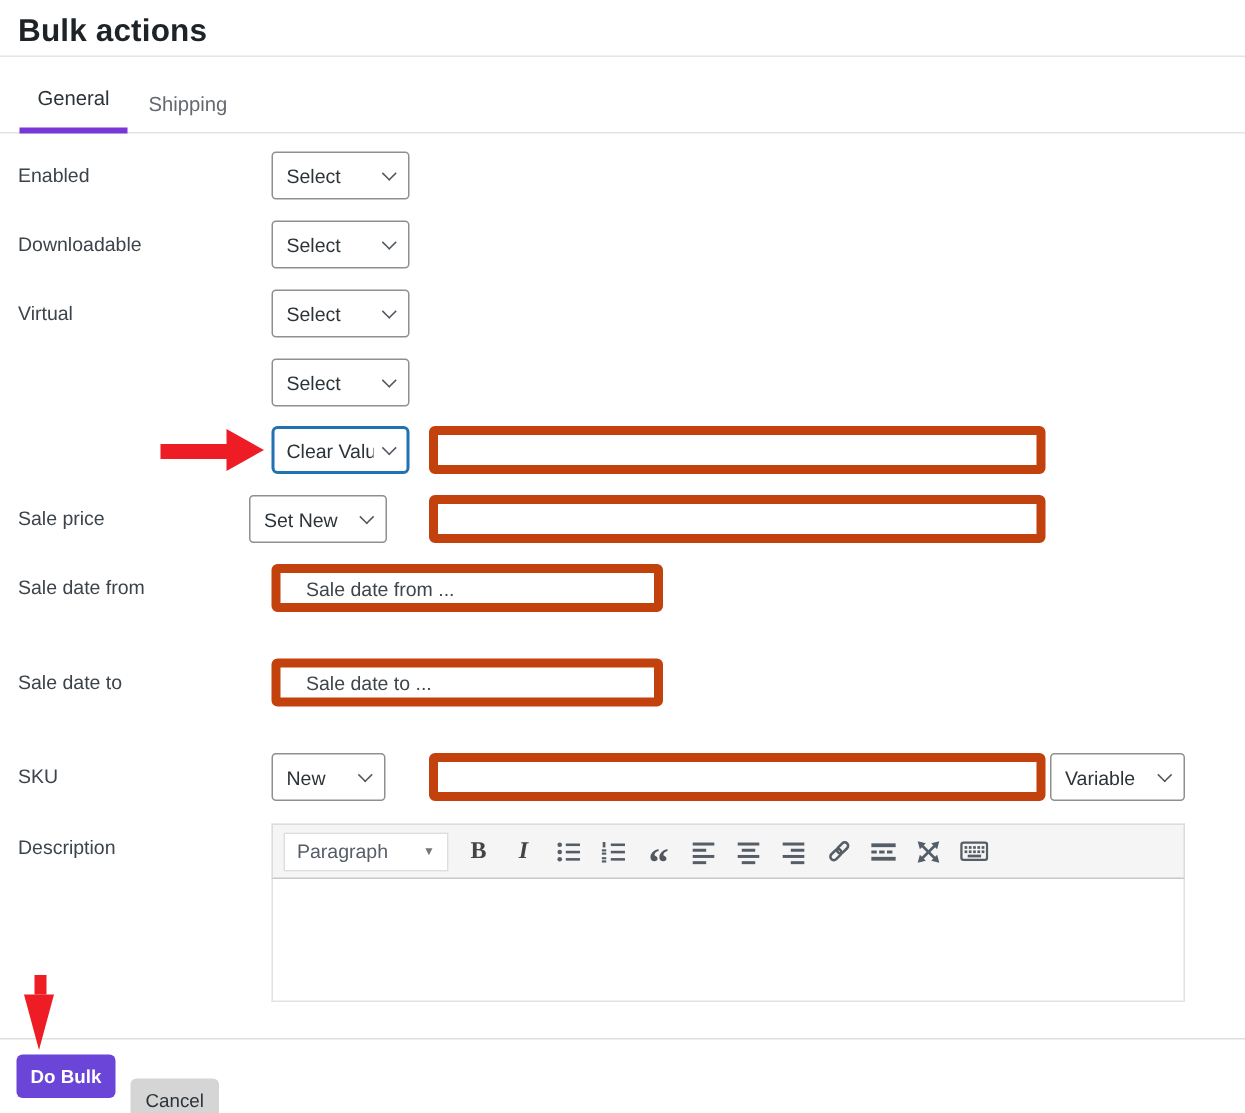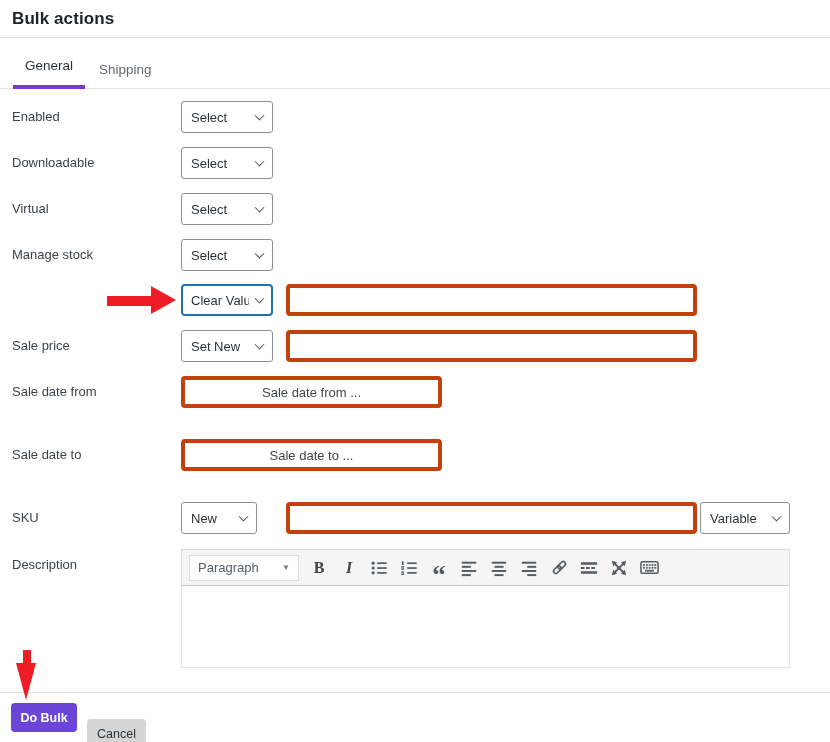--- a/index.html
+++ b/index.html
@@ -6,21 +6,21 @@
   html,body { background:#fff; }
   .page {
     position: relative;
     width: 830px; height: 742px;
     background: #fff;
     font-family: "Liberation Sans", sans-serif;
     overflow: hidden;
   }
   
   .header { position:absolute; top:0; left:0; right:0; height:38px; border-bottom:1px solid #e5e5e5; }
-  .page-title { position:absolute; left:12px; top:9px; font-size:17px; font-weight:700; color:#1d2327; letter-spacing:.1px; }
+  .page-title { position:absolute; left:12px; top:9px; font-size:21px; font-weight:700; color:#1d2327; letter-spacing:.1px; }
   
   .tabbar { position:absolute; top:38px; left:0; right:0; height:51px; border-bottom:1px solid #e4e4e7; }
   .tabs { position:absolute; left:13px; bottom:-1px; display:flex; align-items:flex-end; gap:2px; }
   .tab { padding:12px 12px; font-size:13.5px; color:#646970; cursor:pointer; }
   .tab.active { color:#2c3338; padding-bottom:12px; border-bottom:4px solid #7a36d6; }
   
   .row { position:absolute; left:0; right:0; height:32px; }
   .row-label { position:absolute; left:12px; top:0; font-size:13px; color:#3c434a; line-height:32px; white-space:nowrap; }
   
   .select-wrap { position:absolute; top:0; height:32px; }
@@ -30,22 +30,22 @@
     border:1px solid #8c8f94; border-radius:3px;
     background:#fff; padding:0 22px 0 9px;
     font-size:13px; color:#2c3338; font-family:inherit;
     text-overflow:clip; overflow:hidden;
   }
   .select-wrap.focused select { border:2px solid #2271b1; border-radius:4px; padding-left:8px; }
   .chev { position:absolute; right:10px; top:50%; width:7px; height:7px;
     border-right:1.6px solid #50575e; border-bottom:1.6px solid #50575e;
     transform:translateY(-70%) rotate(45deg); pointer-events:none; }
   
-  .text-input { position:absolute; top:0; height:32px; border:4px solid #c2410c; border-radius:4px;
-    padding:0 10px; font-size:13px; color:#2c3338; font-family:inherit; background:#fff;text-align:center; }
+  .text-input { position:absolute; top:0; height:32px; border:6px solid #c2410c; border-radius:4px;
+    padding:0 17px; font-size:13px; color:#2c3338; font-family:inherit; background:#fff; }
   .text-input::placeholder { color:#3f454a; opacity:1; }
   
   .editor { position:absolute; left:181px; top:549px; width:609px; }
   .editor-toolbar { height:37px; background:#f5f5f5; border:1px solid #dcdcde; border-bottom:1px solid #c9c9c9;
     display:flex; align-items:center; padding:0 7px; }
   .para-select { width:110px; height:26px; background:#fff; border:1px solid #ddd;
     display:flex; align-items:center; justify-content:space-between;
     padding:0 8px; font-size:13px; color:#555d66; margin-right:7px; cursor:pointer;text-align:right; }
   .para-caret { font-size:8px; color:#777; }
   .tb-btn { width:26px; height:26px; display:flex; align-items:center; justify-content:center;
@@ -105,38 +105,37 @@
 
   <div class="row" style="top:193px">
     <span class="row-label">Virtual</span>
     <span class="select-wrap" style="left:181px;width:92px">
       <select><option>Select</option></select>
       <span class="chev"></span>
     </span>
   </div>
 
   <div class="row" style="top:239px">
-    <span class="row-label">Manage stock</span>
     <span class="select-wrap" style="left:181px;width:92px">
       <select><option>Select</option></select>
       <span class="chev"></span>
     </span>
   </div>
 
   <div class="row" style="top:284px">
     <span class="select-wrap focused" style="left:181px;width:92px">
       <select><option>Clear Value</option></select>
       <span class="chev"></span>
     </span>
     <input class="text-input" style="left: 286px; width: 411px;" type="text" value="">
   </div>
 
   <div class="row" style="top:330px">
     <span class="row-label">Sale price</span>
-    <span class="select-wrap" style="left:181px;width:92px">
+    <span class="select-wrap" style="left:166px;width:92px">
       <select><option>Set New</option></select>
       <span class="chev"></span>
     </span>
     <input class="text-input" style="left: 286px; width: 411px;" type="text" value="">
   </div>
 
   <div class="row" style="top:376px">
     <span class="row-label">Sale date from</span>
     <input class="text-input" style="left: 181px; width: 261px;" type="text" placeholder="Sale date from ...">
   </div>

